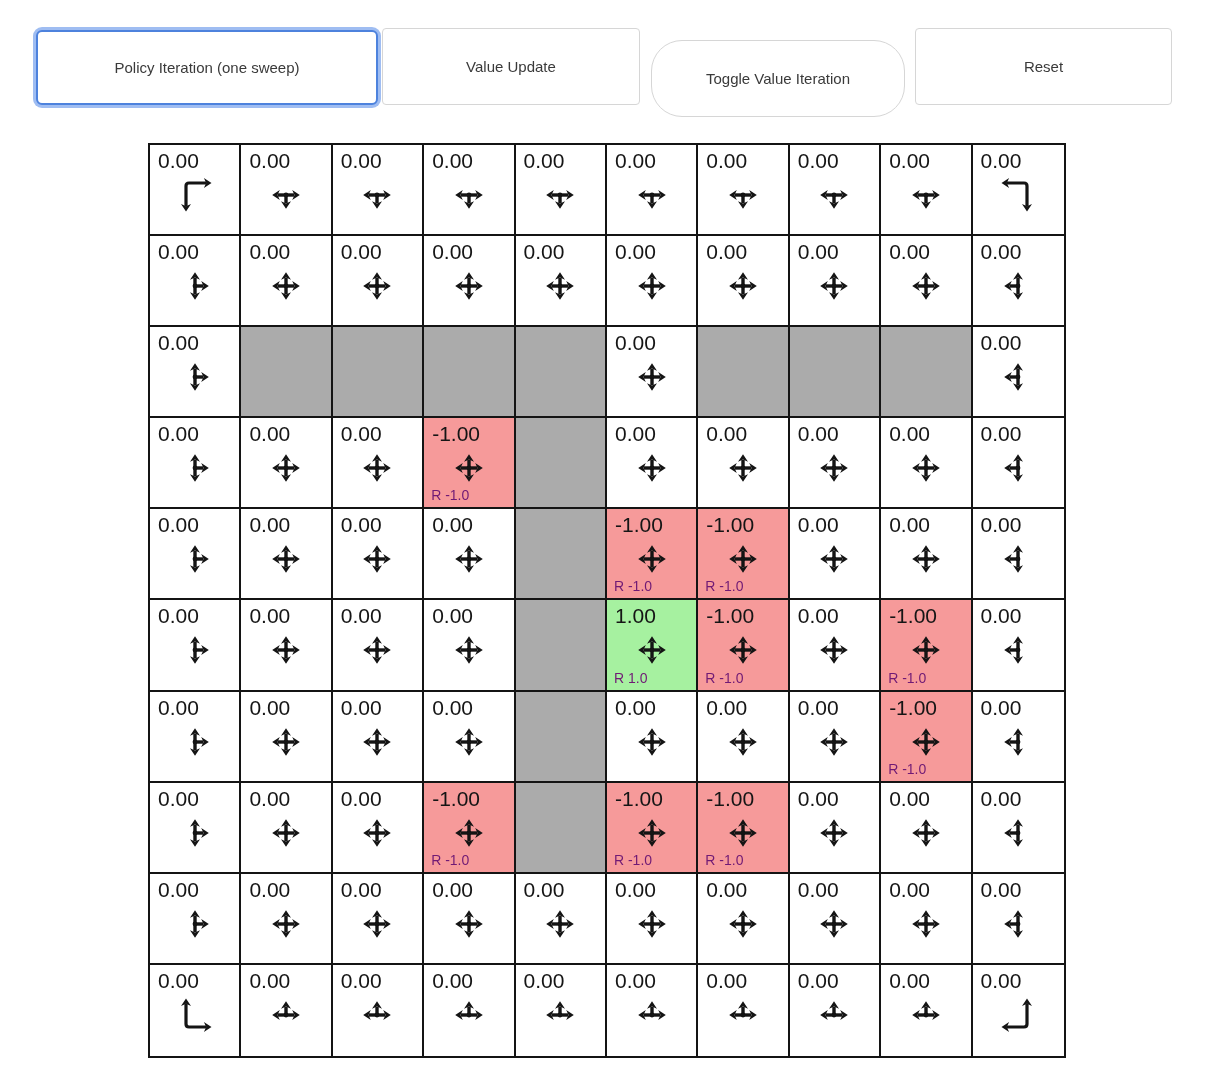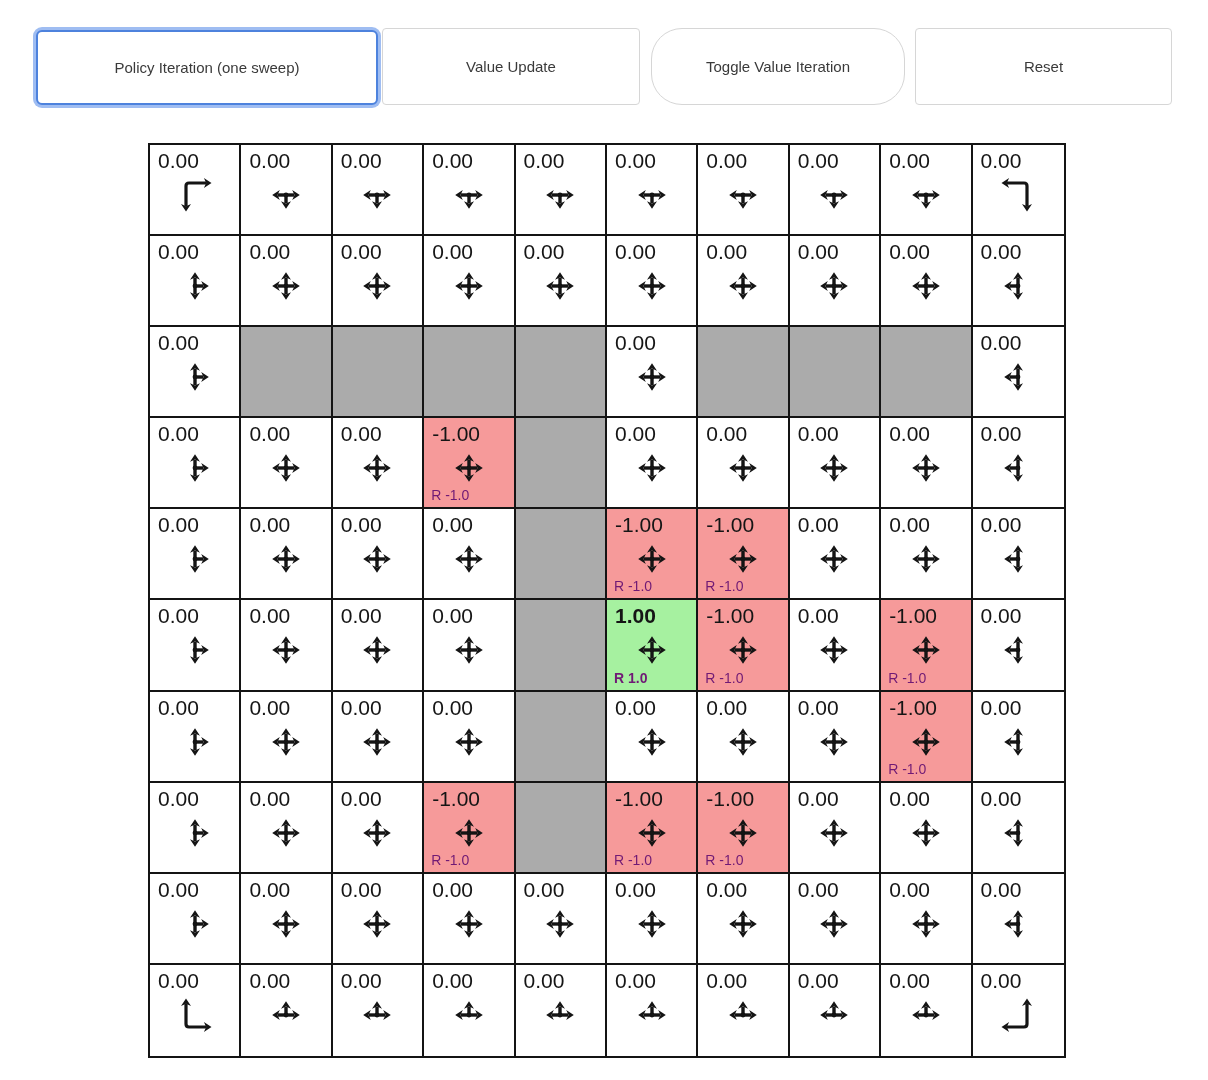--- a/index.html
+++ b/index.html
@@ -10,21 +10,21 @@
   
   .btn{
     position:absolute;display:flex;align-items:center;justify-content:center;
     background:#ffffff;border:1px solid #d6d6d6;border-radius:4px;
     font-size:15px;color:#3a3a3a;cursor:pointer;box-sizing:border-box;
   }
   .btn1{left:36px;top:30px;width:342px;height:75px;
     border:2px solid #4d82dd;border-radius:6px;
     box-shadow:0 0 0 3px #9fbdf2;}
   .btn2{left:382px;top:28px;width:258px;height:77px;}
-  .btn3{left:651px;top:28px;width:254px;height:77px;border-radius:31px;}
+  .btn3{left:651px;top:40px;width:254px;height:77px;border-radius:31px;}
   .btn4{left:915px;top:28px;width:257px;height:77px;text-align:center;}
   
   #grid{
     position:absolute;left:148px;top:143px;
     display:grid;border:2px solid #141414;
     grid-template-columns:repeat(10,91.4px);
     grid-template-rows:repeat(10,91.1px);
   }
   .cell{
     position:relative;box-sizing:border-box;background:#ffffff;
@@ -955,21 +955,21 @@
           <rect x="-1.7" y="-8.2" width="3.4" height="8.6"></rect>
           <path d="M0,-13.8 L-5,-6.2 L0,-8.5 L5,-6.2 Z"></path>
         </g>
         <g transform="rotate(90)">
           <rect x="-1.7" y="-8.2" width="3.4" height="8.6"></rect>
           <path d="M0,-13.8 L-5,-6.2 L0,-8.5 L5,-6.2 Z"></path>
         </g>
       </svg>
     </div>
     <div class="cell" style="background: rgb(171, 171, 171);"></div>
-    <div class="cell" style="background: rgb(166, 241, 160); font-weight: bold;">
+    <div class="cell" style="background: rgb(166, 241, 160);">
       <span class="val">1.00</span>
       <svg class="arw" width="34" height="34" viewBox="-17 -17 34 34" fill="#141414">
         <circle cx="0" cy="0" r="2.4"></circle>
         <g transform="rotate(0)">
           <rect x="-1.7" y="-8.2" width="3.4" height="8.6"></rect>
           <path d="M0,-13.8 L-5,-6.2 L0,-8.5 L5,-6.2 Z"></path>
         </g>
         <g transform="rotate(180)">
           <rect x="-1.7" y="-8.2" width="3.4" height="8.6"></rect>
           <path d="M0,-13.8 L-5,-6.2 L0,-8.5 L5,-6.2 Z"></path>

